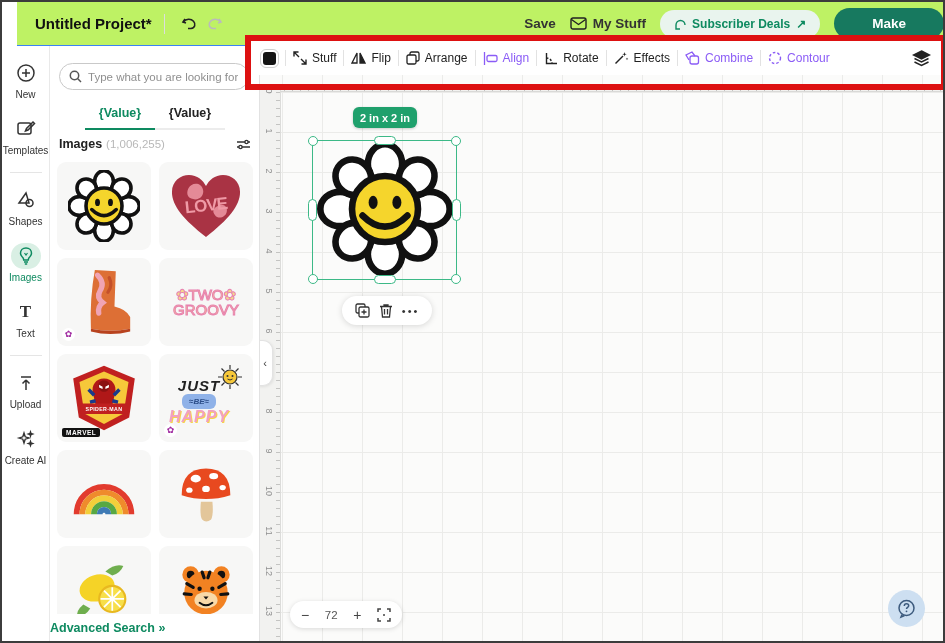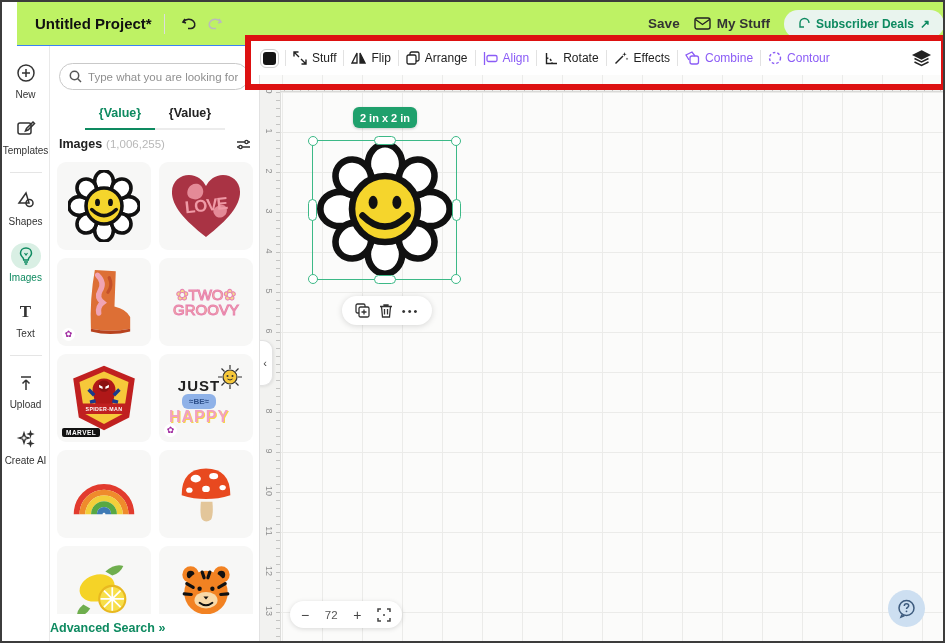--- a/index.html
+++ b/index.html
@@ -9,21 +9,21 @@
          border:2px solid #3c3c3c; }
 
   
   .header { position:absolute; left:15px; top:0; width:100%; height:44px; background:#bef264;
             border-bottom:1px solid #3b82f6; display:flex; align-items:center; z-index:30; }
   .title { font-size:15px; font-weight:bold; color:#111; margin-left:18px; }
   .hdr-sep { width:1px; height:20px; background:#ddd; margin:0 12px; }
   .icon-btn { background:none; border:none; cursor:pointer; display:flex; align-items:center; padding:4px; }
   .hdr-right { margin-left:auto; display:flex; align-items:center; gap:14px; padding-right:14px; }
   .hdr-link { font-size:13.5px; color:#333; display:flex; align-items:center; gap:6px; background:none; border:none; cursor:pointer;font-weight:bold; }
-  .deals-pill { display:flex; align-items:flex-start; gap:6px; background:#e9f4ee; color:#0e8a60;
+  .deals-pill { display:flex; align-items:flex-end; gap:6px; background:#e9f4ee; color:#0e8a60;
                 font-size:12px; font-weight:bold; border:none; border-radius:15px; padding:7px 14px; cursor:pointer; }
   .make-btn { background:#17795f; color:#fff; font-size:13.5px; font-weight:bold; border:none;
               border-radius:16px; padding:8px 38px; cursor:pointer; }
 
   
   .rail { position:absolute; left:0; top:44px; bottom:0; width:48px; background:#fff;
           border-right:1px solid #e9e9e9; display:flex; flex-direction:column; align-items:center;
           padding-top:14px; z-index:20; }
   .rail-item { display:flex; flex-direction:column; align-items:center; gap:3px; margin-bottom:16px;
                background:none; border:none; cursor:pointer; color:#333; width:46px; }
@@ -180,20 +180,23 @@
         <span>
           <svg width="12" height="12" viewBox="0 0 12 12" fill="none" stroke="#0e8a60" stroke-width="1.4">
               <path d="M2 6 C2 3.5 4 1.5 6.5 1.5 C9 1.5 11 3.5 11 6"></path>
               <path d="M2 6 L2 10 L6 10"></path>
             </svg>
         </span>
 
         <span>Subscriber Deals</span>
         <span>↗</span>
       </button>
+      <button class="make-btn">
+        <span>Make</span>
+      </button>
     </div>
   </div>
 
   <div class="rail">
     <button class="rail-item">
       <span class="ric">
         <svg width="20" height="20" viewBox="0 0 20 20" fill="none" stroke="#333" stroke-width="1.5">
             <circle cx="10" cy="10" r="8"></circle>
             <path d="M10 6 V14 M6 10 H14"></path>
           </svg>
@@ -353,21 +356,21 @@
       <div class="tile">
         <svg style="position:absolute;right:10px;top:10px" width="26" height="26" viewBox="0 0 26 26">
           <circle cx="13" cy="13" r="7" fill="#f6c83a" stroke="#333" stroke-width="1.2"></circle>
           <g stroke="#333" stroke-width="1.2">
               <path d="M13 1 V5 M13 21 V25 M1 13 H5 M21 13 H25 M4.5 4.5 L7.5 7.5 M18.5 18.5 L21.5 21.5 M21.5 4.5 L18.5 7.5 M4.5 21.5 L7.5 18.5"></path>
             </g>
           <circle cx="10.5" cy="12" r="1" fill="#333"></circle>
             <circle cx="15.5" cy="12" r="1" fill="#333"></circle>
           <path d="M10.5 15 Q13 17 15.5 15" fill="none" stroke="#333" stroke-width="1"></path>
         </svg>
-        <div class="jbh" style="margin-top:6px;margin-right:14px;">
+        <div class="jbh" style="margin-top:6px;margin-right:14px;font-style:italic;">
           <div class="l1">JUST</div>
           <div><span class="l2">≈BE≈</span></div>
           <div class="l3">HAPPY</div>
         </div>
         <span class="corner-badge">✿</span>
       </div>
 
       <div class="tile">
         <svg width="72" height="44" viewBox="0 0 100 60">
           <path d="M12 58 A38 38 0 0 1 88 58" fill="none" stroke="#e23b2e" stroke-width="8"></path>

